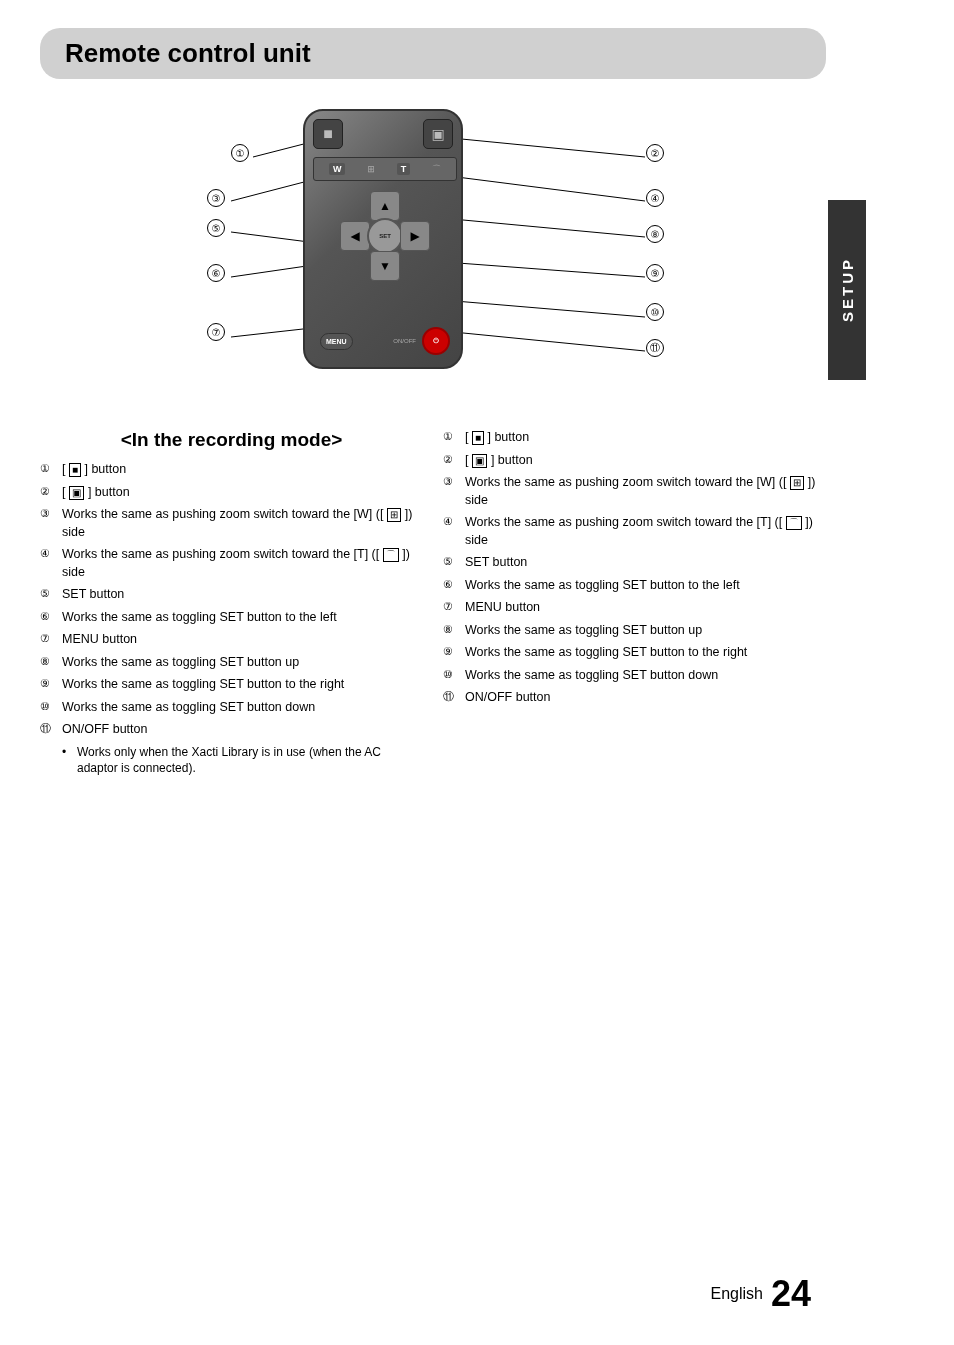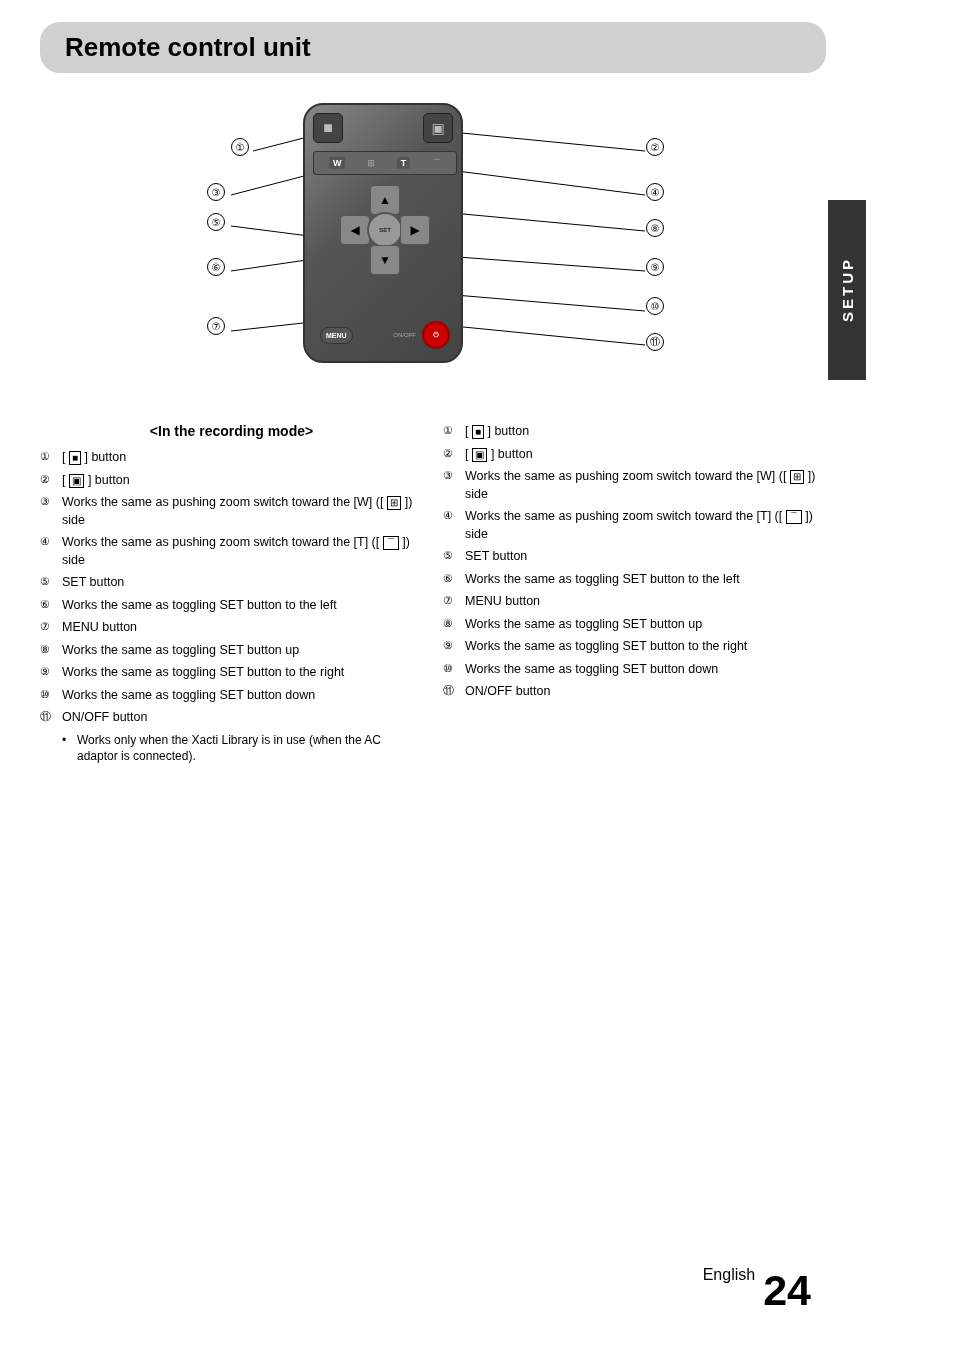--- a/index.html
+++ b/index.html
@@ -9,21 +9,21 @@
       background: #fff;
       font-family: Arial, Helvetica, sans-serif;
       font-size: 13px;
       color: #000;
       position: relative;
     }
 
     .page-container {
       width: 866px;
       min-height: 1345px;
-      padding: 22px 40px 30px 40px;
+      padding: 28px 40px 30px 40px;
       position: relative;
     }
 
     
     .title-bar {
       background: #d0d0d0;
       border-radius: 20px;
       padding: 10px 25px;
       margin-bottom: 20px;
       display: inline-block;
@@ -210,21 +210,21 @@
       display: flex;
       gap: 20px;
       margin-top: 10px;
     }
     .column {
       flex: 1;
     }
 
     .mode-title {
       font-weight: bold;
-      font-size: 14px;
+      font-size: 19px;
       text-align: center;
       margin-bottom: 10px;
     }
 
     .item-list {
       list-style: none;
       padding: 0;
     }
     .item-list li {
       display: flex;
@@ -272,29 +272,29 @@
       transform: rotate(180deg);
       letter-spacing: 3px;
     }
 
     
     .footer {
       position: absolute;
       bottom: 30px;
       right: 55px;
       display: flex;
-      align-items: flex-start;
+      align-items: center;
       gap: 8px;
     }
     .footer-lang {
       font-size: 16px;
       color: #000;
     }
     .footer-page {
-      font-size: 43px;
+      font-size: 36px;
       font-weight: bold;
       color: #000;
     }
 
     
     .inline-icon {
       display: inline-flex;
       align-items: center;
       justify-content: center;
       border: 1px solid #000;

